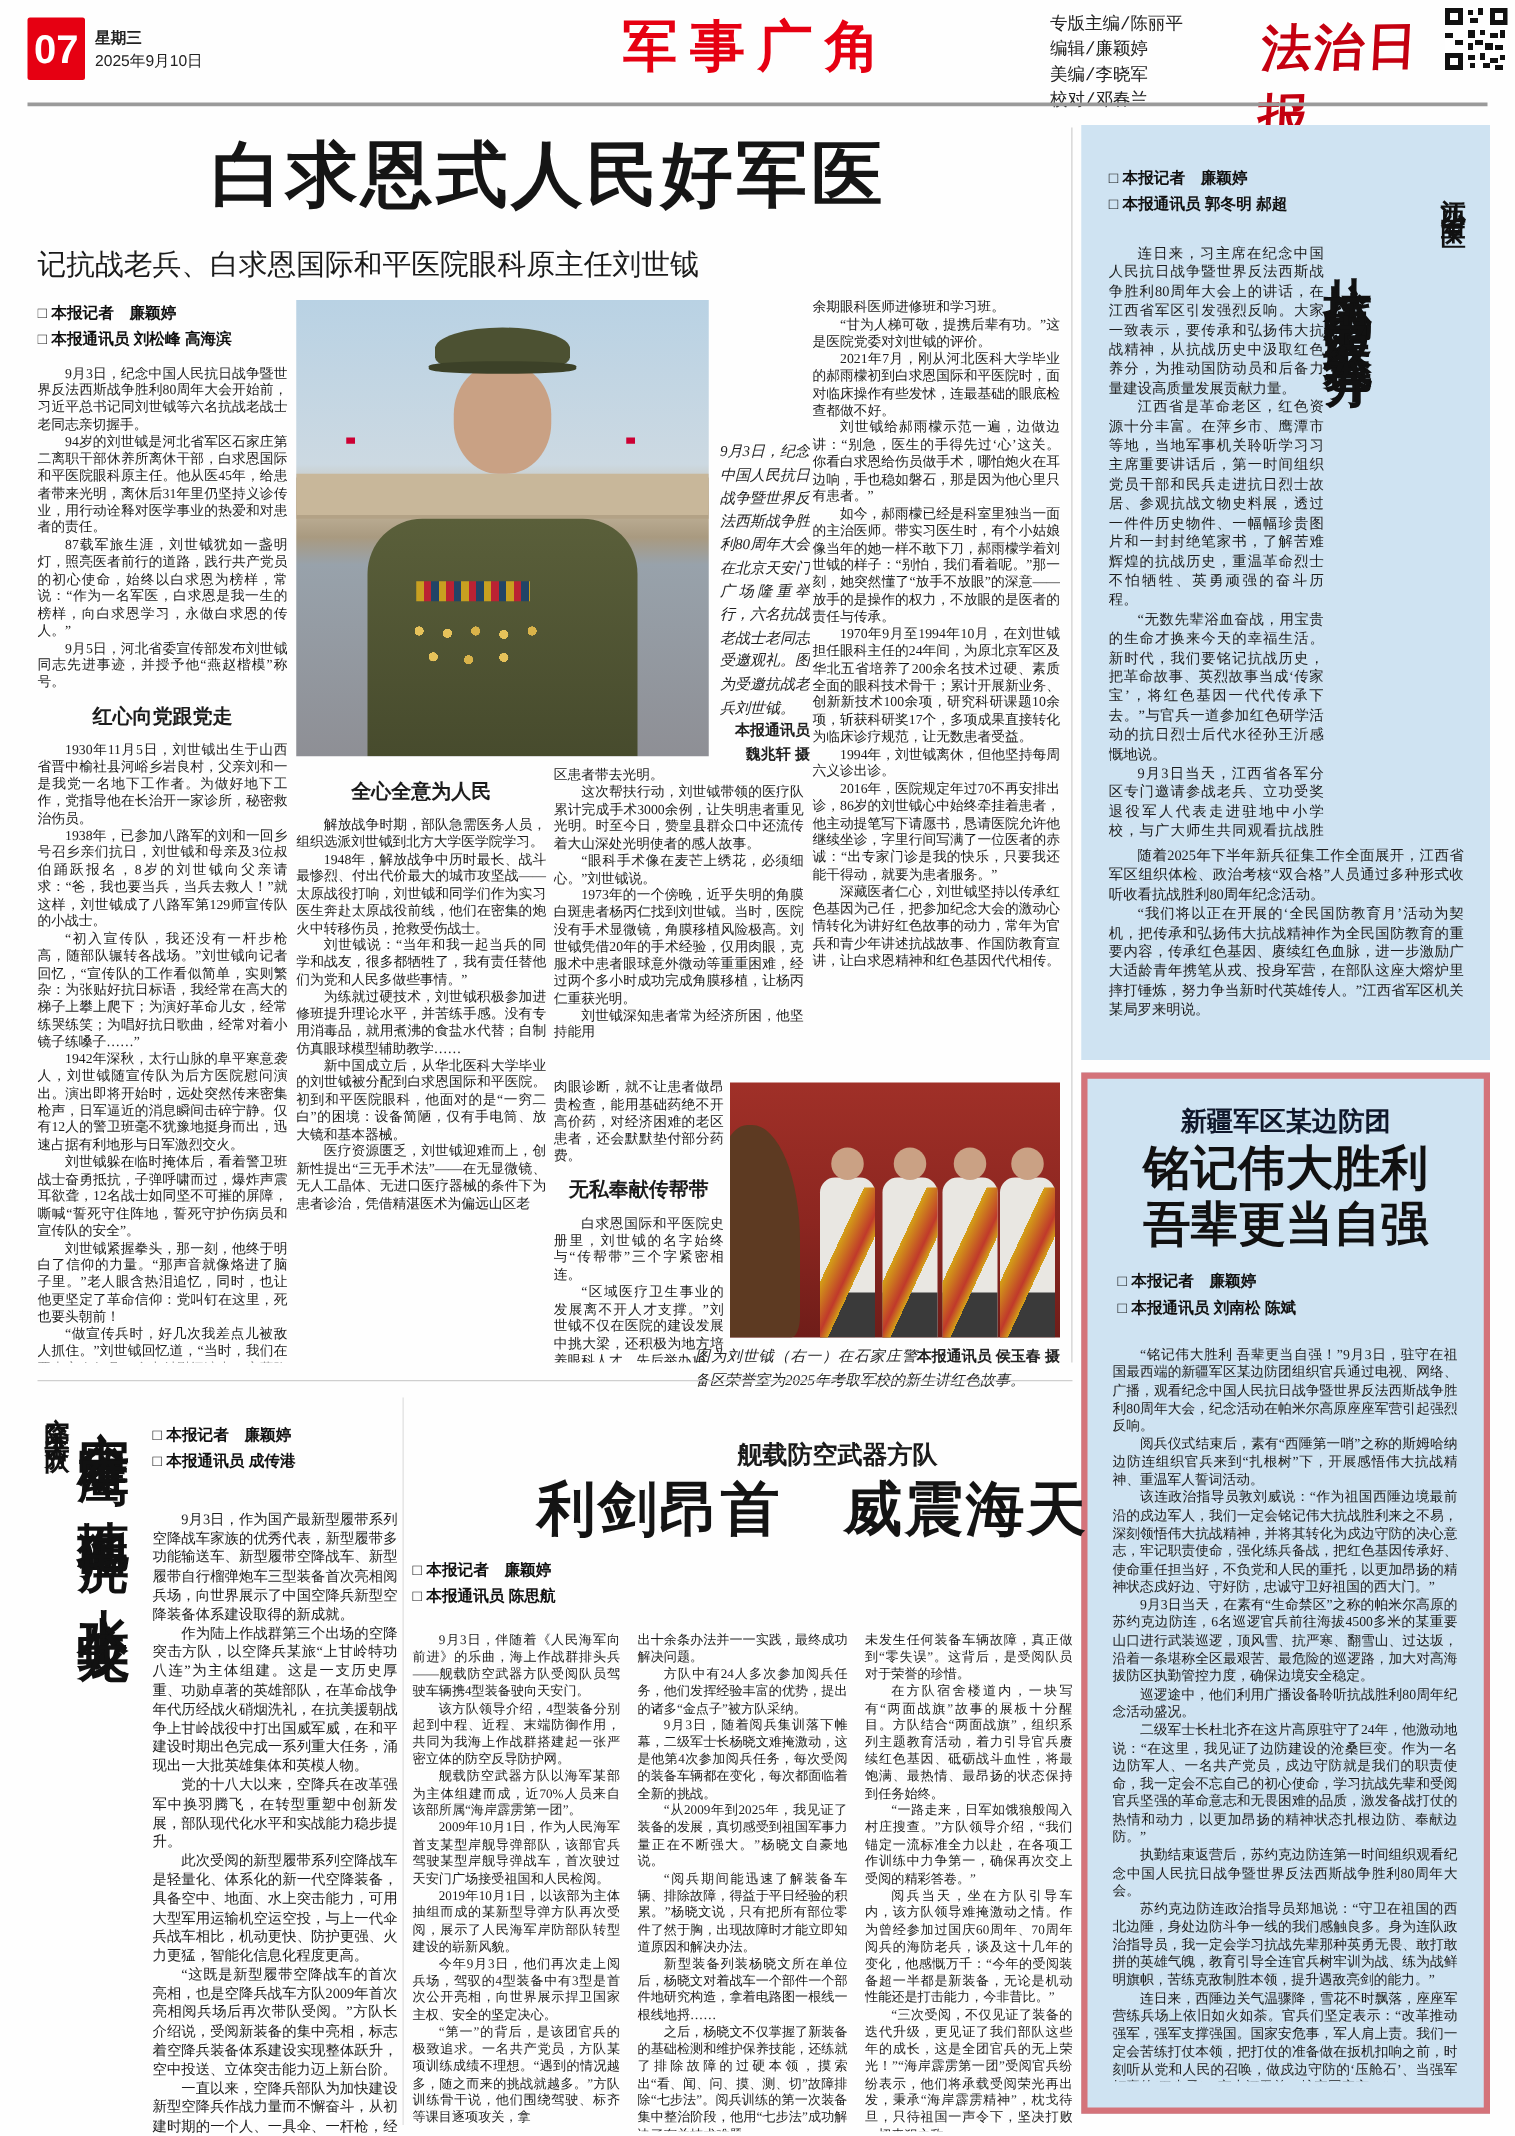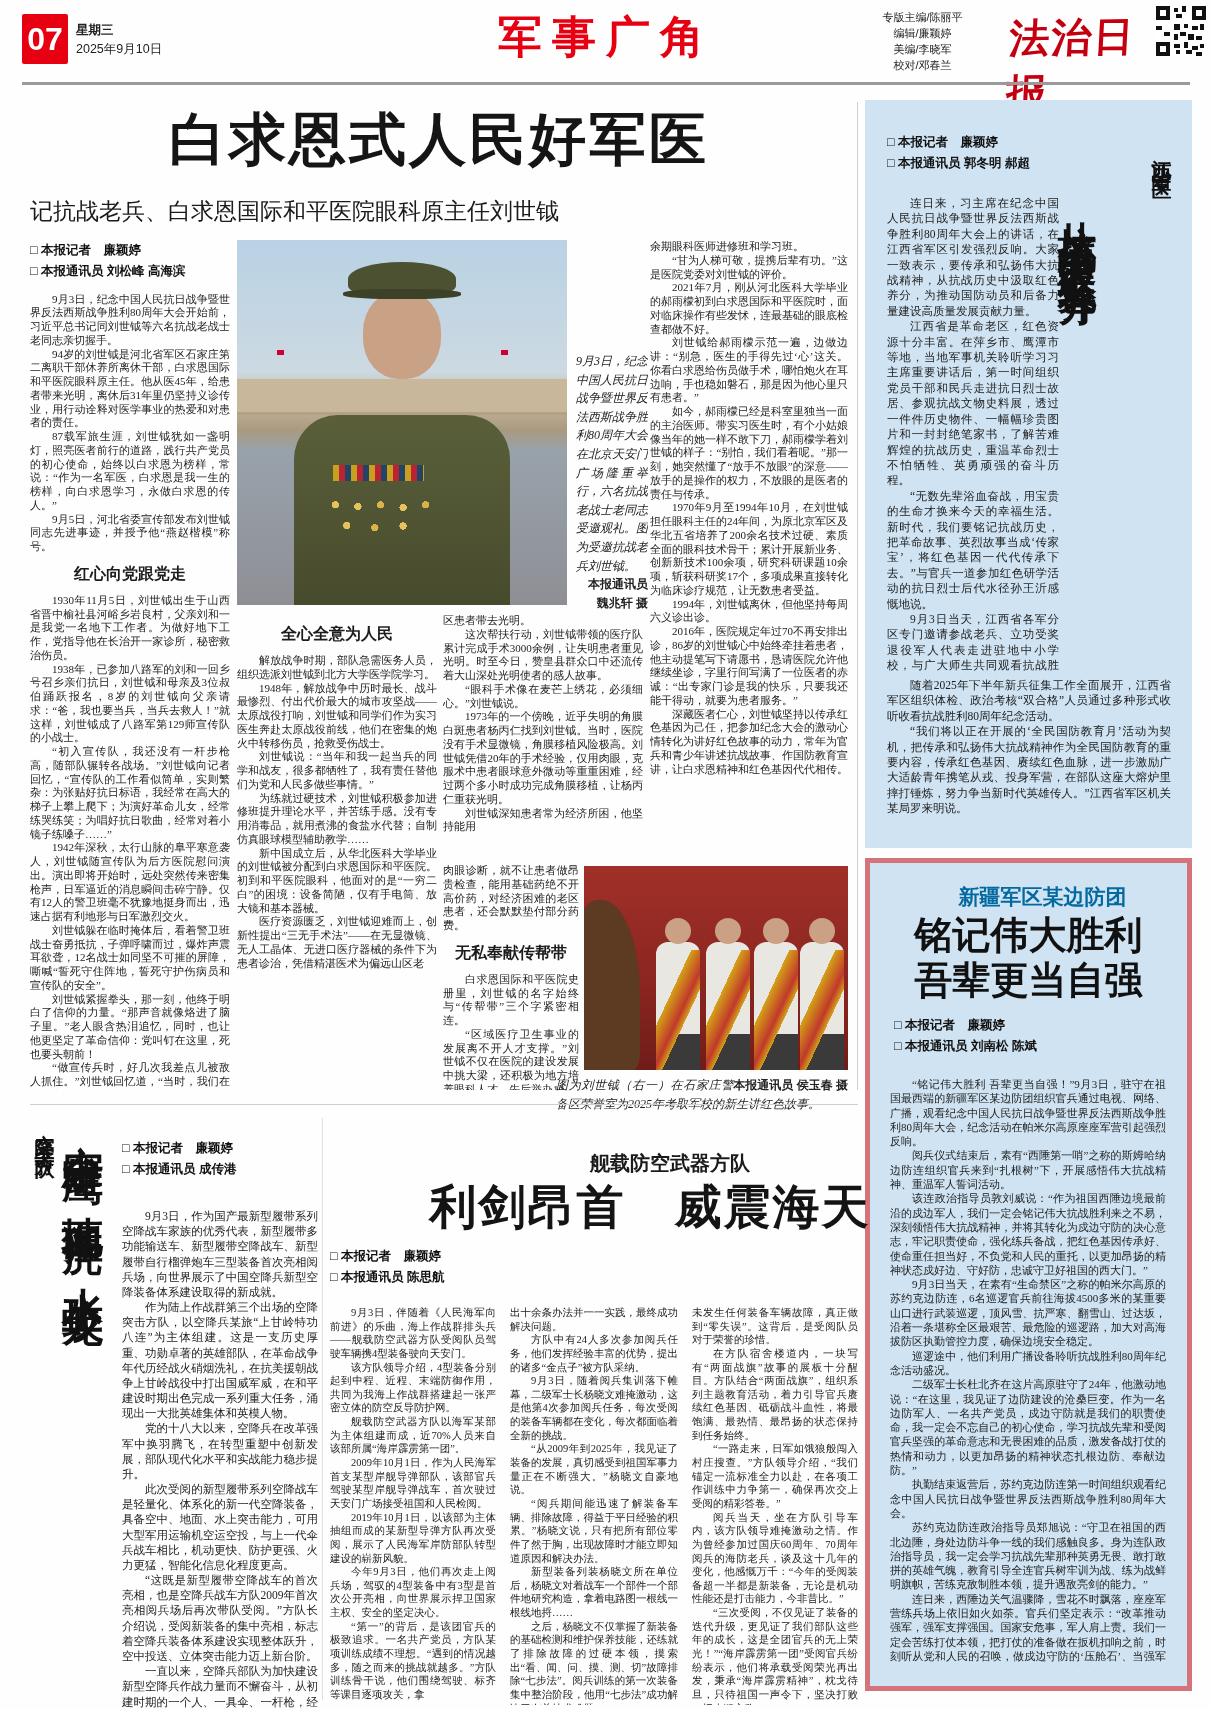--- a/index.html
+++ b/index.html
@@ -7,22 +7,22 @@
         font-family:"Liberation Serif",serif;color:#1c1c1c;}
   .abs{position:absolute;}
   
   .pagenum{left:22px;top:14px;width:46px;height:50px;background:#e60012;color:#fff;
            font-family:"Liberation Sans",sans-serif;font-weight:bold;font-size:32px;
            display:flex;align-items:center;justify-content:center;border-radius:2px;}
   .dateblk{left:76px;top:21px;font-family:Liberation Sans, sans-serif;font-size:12.5px;line-height:1.5;color:#222;}
   .dateblk .wd{font-weight:bold;}
   .section-title{left:0;top:8px;width:100%;text-align:center;color:#e60012;
            font-family:"Liberation Sans",sans-serif;font-weight:bold;font-size:44px;letter-spacing:10px;}
-  .credits{left:840px;top:10px;width:165px;text-align:center;font-family:Liberation Sans, sans-serif;
-           font-size:11px;line-height:1.45;color:#222;}
+  .credits{left:840px;top:10px;width:165px;text-align:left;font-family:Liberation Mono, monospace;
+           font-size:14px;line-height:1.45;color:#222;}
   .masthead{left:1008px;top:10px;width:150px;color:#c40010;font-weight:bold;font-size:40px;
            font-family:"Liberation Serif",serif;transform:skewX(-4deg) rotate(-1deg);letter-spacing:2px;}
   .qr{left:1156px;top:6px;width:50px;height:50px;background:#fff;}
   .hrule{left:22px;top:82px;width:1168px;height:3px;background:#9a9a9a;}
   .vrule-side{left:857px;top:102px;width:1px;height:988px;background:#cfcfcf;}
   .hrule2{left:30px;top:1104px;width:828px;height:1px;background:#cfcfcf;}
   .vrule-bot{left:322px;top:1118px;width:1px;height:582px;background:#e0e0e0;}
   
   .m-headline{left:30px;top:102px;width:818px;text-align:center;font-family:"Liberation Sans",sans-serif;
             font-weight:bold;font-size:57px;letter-spacing:3px;color:#151515;}
@@ -71,21 +71,21 @@
   .sb-byline{position:absolute;left:22px;top:32px;}
   .sb-body{position:absolute;font-size:11.5px;line-height:1.34;text-align:justify;overflow:hidden;}
   .sb-body p{margin:0;text-indent:2em;}
   .v-kicker{position:absolute;writing-mode:vertical-rl;font-family:"Liberation Sans",sans-serif;
             font-weight:bold;font-size:20px;letter-spacing:5px;color:#111;}
   .v-head{position:absolute;writing-mode:vertical-rl;font-family:"Liberation Sans",sans-serif;
             font-weight:bold;font-size:39px;letter-spacing:6px;color:#111;}
   
   .redbox{left:865px;top:858px;width:327px;height:833px;background:#cfe3f2;border:5px solid #d4737a;box-sizing:border-box;}
   .rb-kicker{position:absolute;left:0;top:20px;width:100%;text-align:center;
-            font-family:"Liberation Sans",sans-serif;font-weight:bold;font-size:21px;color:#0369a1;padding-left:14px;}
+            font-family:"Liberation Sans",sans-serif;font-weight:bold;font-size:21px;color:#0f172a;}
   .rb-head{position:absolute;left:0;top:50px;width:100%;text-align:center;
             font-family:"Liberation Sans",sans-serif;font-weight:bold;font-size:38px;line-height:1.18;color:#111;}
   .rb-byline{position:absolute;left:24px;top:152px;}
   .rb-body{position:absolute;left:20px;top:214px;width:276px;height:588px;font-size:11px;line-height:1.3;
             text-align:justify;overflow:hidden;}
   .rb-body p{margin:0;text-indent:2em;}
   
   .kj-kicker{left:32px;top:1118px;}
   .kj-head{left:56px;top:1112px;height:592px;}
   .kj-byline{left:122px;top:1138px;width:200px;}

